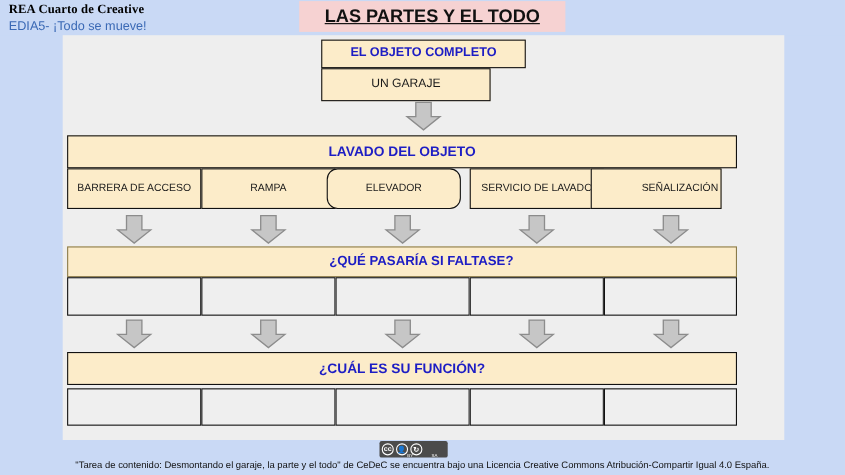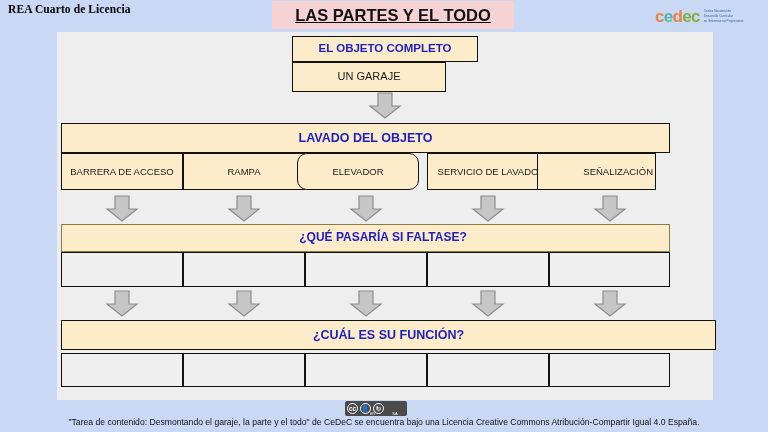--- a/index.html
+++ b/index.html
@@ -196,34 +196,27 @@
     color: #111111;
     white-space: nowrap;
   }
 </style>
 </head>
 <body>
 
 <div id="page">
 
   <div id="header">
-    <div id="hdr-line1">REA Cuarto de Licencia</div>
+    <div id="hdr-line1">REA Cuarto de Creative</div>
+    <div id="hdr-line2">EDIA5- ¡Todo se mueve!</div>
 
     <div id="title-band">
       <span>LAS PARTES Y EL TODO</span>
     </div>
 
-    <div id="logo">
-      <div id="logo-word"><span class="c1">c</span><span class="c2">e</span><span class="c3">d</span><span class="c4">ec</span></div>
-      <div id="logo-text">
-        <div>Centro Nacional de</div>
-        <div>Desarrollo Curricular</div>
-        <div>en Sistemas no Propietarios</div>
-      </div>
-    </div>
   </div>
 
   <div id="slide">
 
     <div class="box cream" style="left:235px; top:4px; width:186px; height:26px;">
       <span class="t-blue">EL OBJETO COMPLETO</span>
     </div>
     <div class="box cream" style="left:235px; top:30px; width:154px; height:30px;">
       <span class="t-black">UN GARAJE</span>
     </div>
@@ -319,21 +312,21 @@
       <svg width="34" height="28" viewBox="0 0 34 28">
           <polygon points="10,1 24,1 24,14 32,14 17,26 2,14 10,14" fill="#c6c6c6" stroke="#8c8c8c" stroke-width="1.2"></polygon>
         </svg>
     </div>
     <div class="arrow" style="left:536px; top:258px;">
       <svg width="34" height="28" viewBox="0 0 34 28">
           <polygon points="10,1 24,1 24,14 32,14 17,26 2,14 10,14" fill="#c6c6c6" stroke="#8c8c8c" stroke-width="1.2"></polygon>
         </svg>
     </div>
 
-    <div class="box cream" style="left:4px; top:288px; width:655px; height:30px;">
+    <div class="box cream" style="left:4px; top:288px; width:609px; height:30px;">
       <span class="t-blue" style="font-size:12.5px;">¿CUÁL ES SU FUNCIÓN?</span>
     </div>
 
     <div class="box empty" style="left:4px;   top:321px; width:122px; height:34px;">
       <span class="t-black-sm"></span>
     </div>
     <div class="box empty" style="left:126px; top:321px; width:122px; height:34px;">
       <span class="t-black-sm"></span>
     </div>
     <div class="box empty" style="left:248px; top:321px; width:122px; height:34px;">

